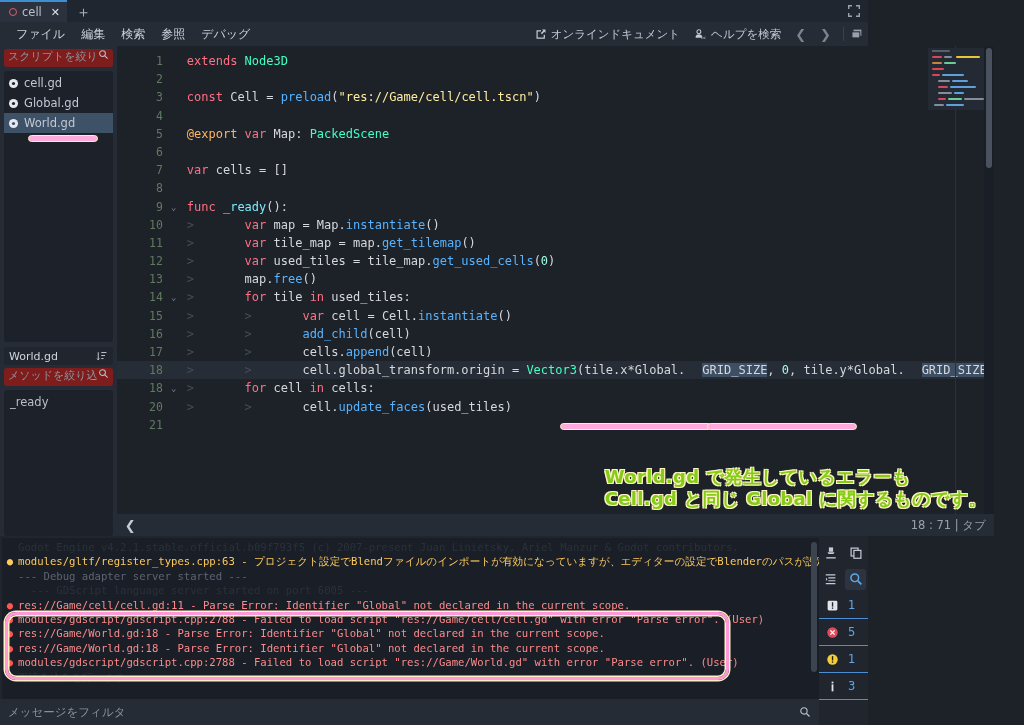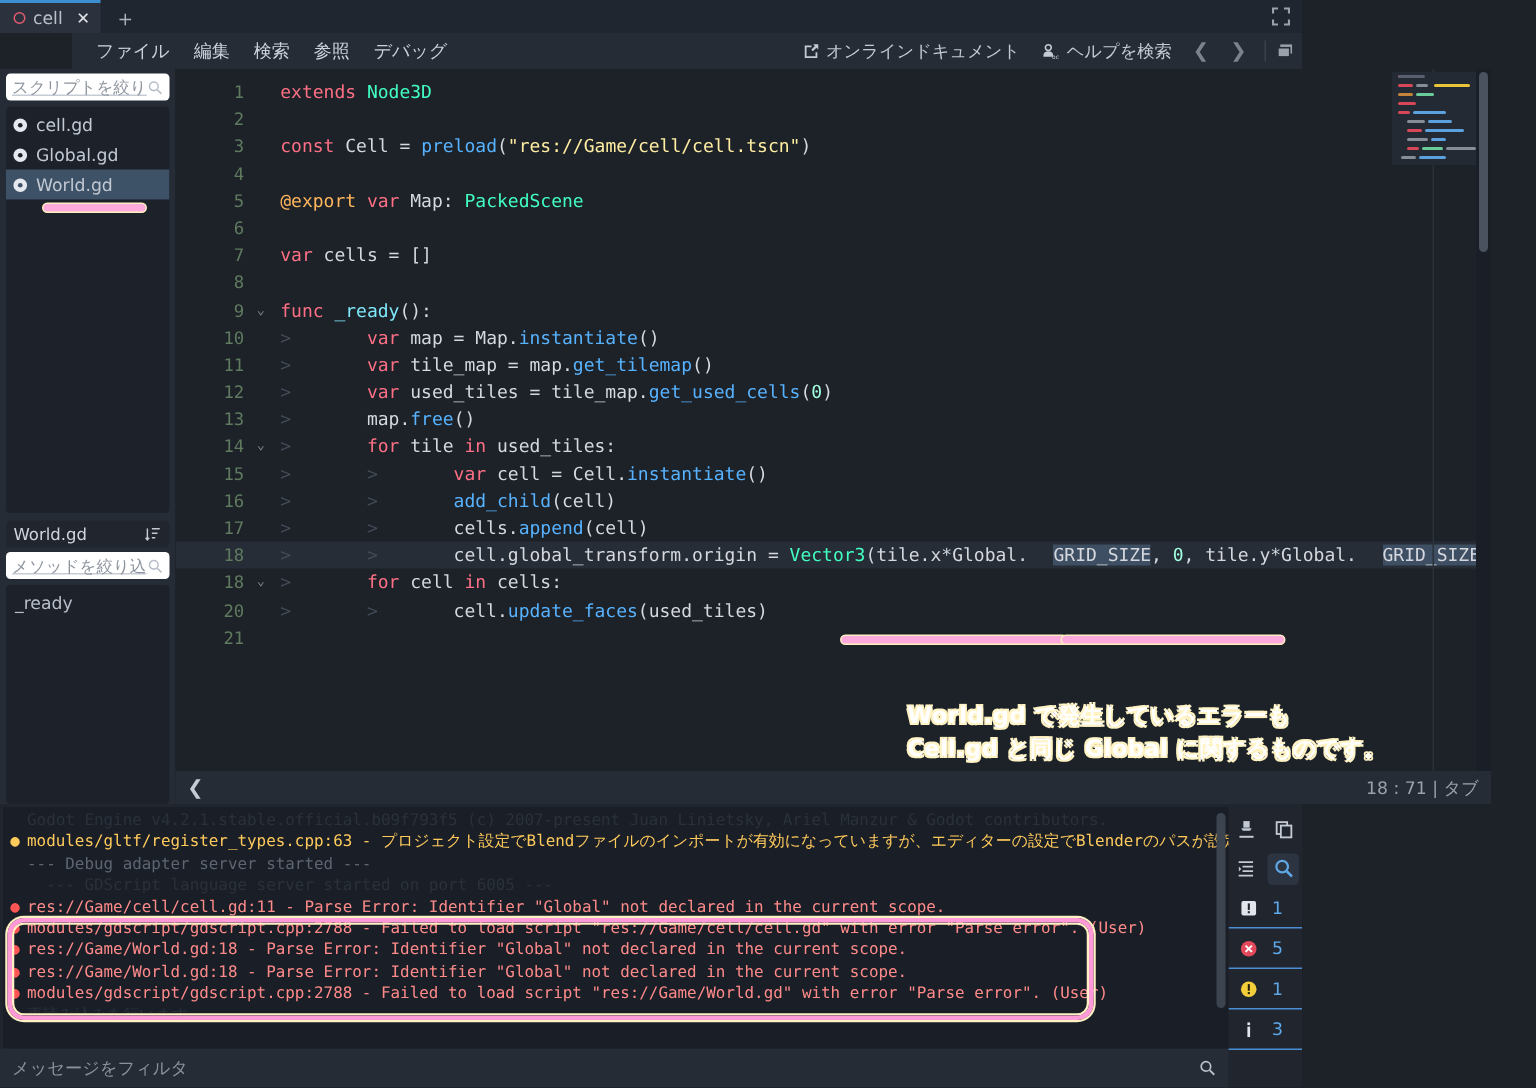--- a/index.html
+++ b/index.html
@@ -21,35 +21,35 @@
     border-top:2px solid #3d8fd1;box-sizing:border-box;
   }
   .stab .dot{
     width:8px;height:8px;border-radius:50%;border:1.6px solid #e05c6e;box-sizing:border-box;
   }
   .stab .x{color:#dfe3e8;font-size:11px;font-weight:bold;margin-left:4px;line-height:1;}
   .plustab{color:#aab1bb;font-size:15px;padding:0 9px;line-height:20px;}
   .win-max{position:absolute;right:6px;top:3px;width:16px;height:16px;}
 
   
-  .menubar{height:24px;background:#262c36;display:flex;align-items:center;padding:0 8px;position:relative;margin-left:48px;}
+  .menubar{height:24px;background:#262c36;display:flex;align-items:center;padding:0 8px;position:relative;}
   .menubar .mi{padding:2px 8px;font-size:12px;color:#cbd2dc;border-radius:2px;}
   .menuright{position:absolute;right:4px;top:0;height:24px;display:flex;align-items:center;gap:2px;}
   .menuright .mi{display:flex;align-items:center;gap:4px;font-size:11.5px;color:#c3cad4;padding:2px 6px;}
   .menuright .sep{width:1px;height:14px;background:#3a414c;margin:0 4px;}
   .arrbtn{color:#7c838e;font-size:13px;padding:0 6px;}
 
   
   .mid{display:flex;height:490px;background:#1d2229;}
 
   
   .leftcol{width:120px;background:#262c36;display:flex;flex-direction:column;padding:3px 4px 0 4px;box-sizing:border-box;}
   .filterbox{
-    height:18px;background:#ffffff;border-radius:3px;display:flex;align-items:center;
-    padding:0 4px;margin-bottom:4px;justify-content:space-between;text-decoration:underline;
+    height:18px;background:#7f1d1d;border-radius:3px;display:flex;align-items:flex-start;
+    padding:0 4px;margin-bottom:4px;justify-content:space-between;
   }
   .filterbox span.t{font-size:11px;color:#8d949e;white-space:nowrap;overflow:hidden;}
   .list{background:#1c212a;border-radius:3px;flex:1;padding:2px 0;overflow:hidden;position:relative;}
   .litem{height:20px;display:flex;align-items:center;gap:5px;padding:0 4px;font-size:11.5px;color:#c2c9d3;}
   .litem.sel{background:#3d5167;}
   .litem .gear{width:11px;height:11px;flex:none;}
   .underline-pink{
     position:absolute;left:24px;width:70px;height:7px;border-radius:4px;
     background:#ffaadd;border:1.5px solid #fdf0c0;box-sizing:border-box;
   }
@@ -81,21 +81,21 @@
   .anno{color:#ffb65c;}
   .plain{color:#d5d8de;}
   .hl{background:#3f4f63;margin-left:17px;}
   .pinkbar{
     position:absolute;height:7px;border-radius:4px;background:#ffaadd;
     border:1.5px solid #fdf0c0;box-sizing:border-box;
   }
   .annot{
     position:absolute;left:488px;top:420px;
     font-family:"DejaVu Sans","Liberation Sans",sans-serif;
-    font-size:15px;font-weight:bold;color:#ffffff;line-height:22px;
+    font-size:18px;font-weight:bold;color:#84cc16;line-height:22px;
     text-shadow:-1.2px -1.2px 0 #fff3c4,1.2px -1.2px 0 #fff3c4,-1.2px 1.2px 0 #fff3c4,1.2px 1.2px 0 #fff3c4;
     white-space:pre;letter-spacing:.3px;
   }
   .minimap{position:absolute;right:2px;top:2px;width:64px;height:62px;background:#252b34;opacity:.95;}
   .minimap i{position:absolute;display:block;height:2px;border-radius:1px;}
   .vsb{position:absolute;right:0;top:0;width:10px;height:100%;background:#1a1f27;}
   .vsb b{position:absolute;left:2px;top:2px;width:6px;height:120px;background:#4a5260;border-radius:3px;display:block;}
   .codeline-v{position:absolute;top:0;bottom:0;width:1px;background:#2b313b;}
 
   .statusbar{height:22px;background:#262c36;display:flex;align-items:center;justify-content:space-between;padding:0 8px;font-size:11.5px;color:#9aa1ab;}

